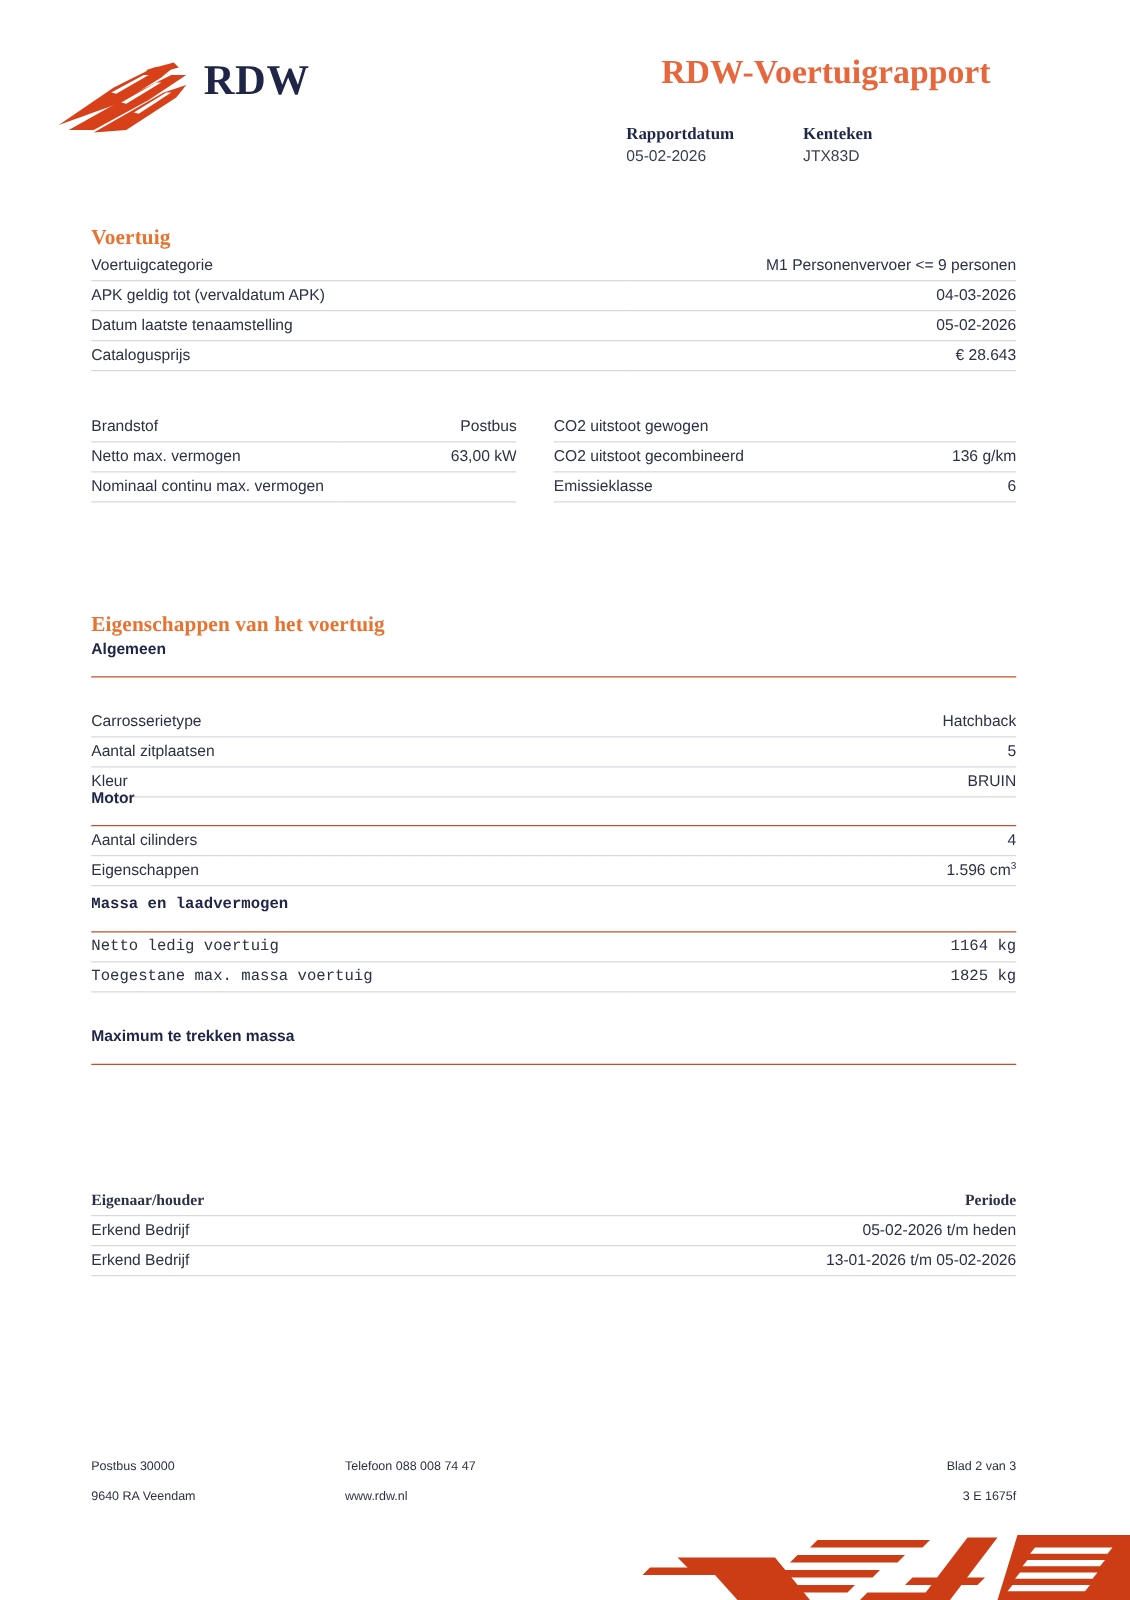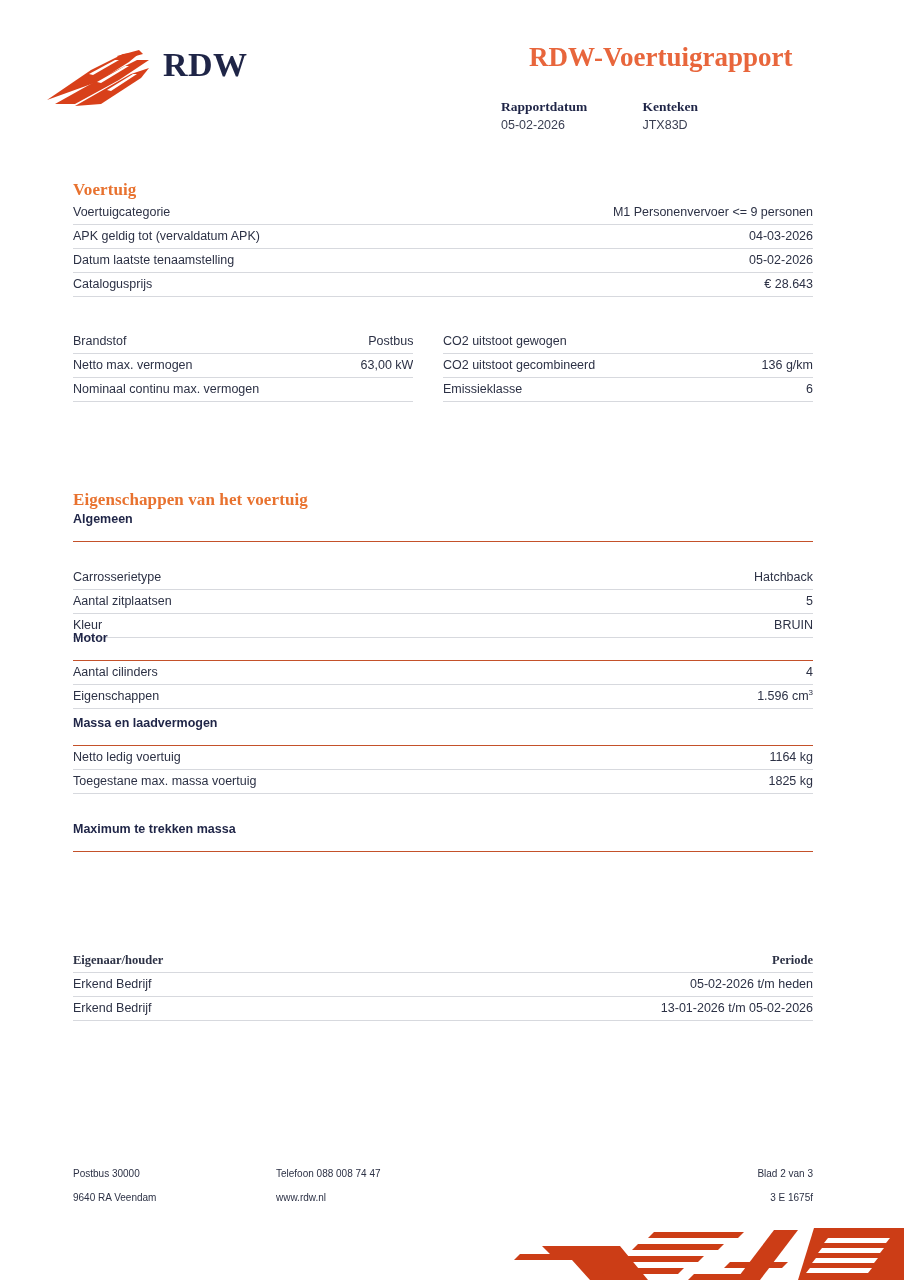--- a/index.html
+++ b/index.html
@@ -309,21 +309,21 @@
           <td class="v">4</td>
         </tr>
         <tr>
           <td class="k">Eigenschappen</td>
           <td class="v"><span>1.596 cm</span><sup>3</sup></td>
         </tr>
       </tbody>
     </table>
   </div>
 
-  <div class="section" style="top:715px;">
+  <div class="section" style="top:715px;font-family:Liberation Mono, monospace;">
     <div class="sub-title rule-orange">Massa en laadvermogen</div>
     <table class="tbl">
       <colgroup>
           <col style="width:58%">
           <col style="width:42%">
         </colgroup>
       <tbody>
         <tr>
           <td class="k">Netto ledig voertuig</td>
           <td class="v">1164 kg</td>

